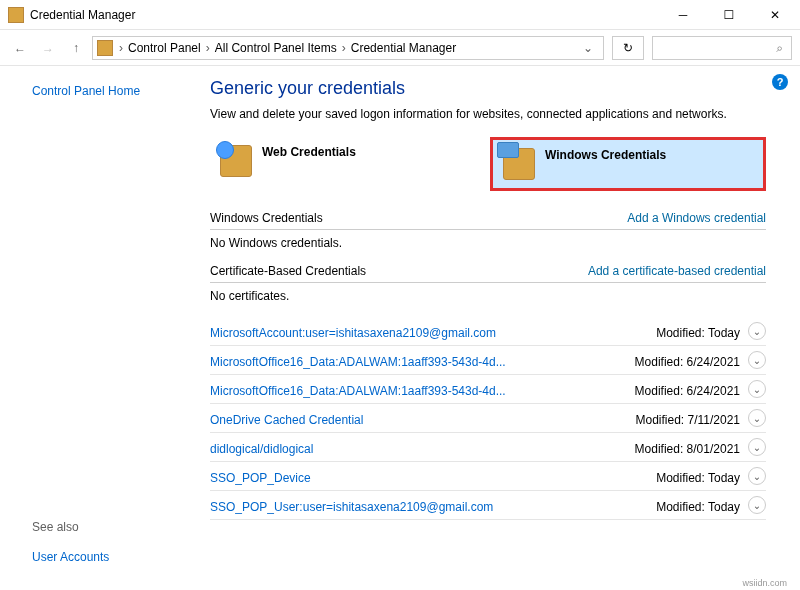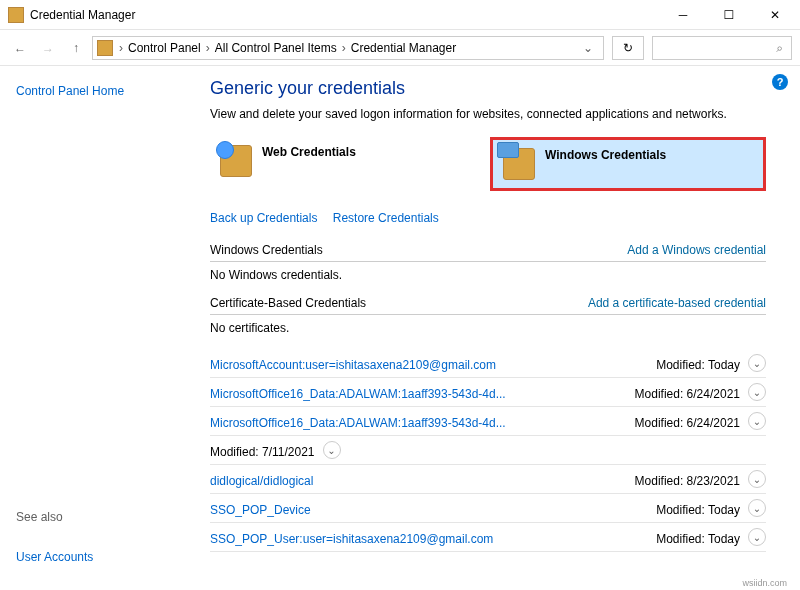--- a/index.html
+++ b/index.html
@@ -13,24 +13,24 @@
 .navbtn.disabled{color:#c0c0c0}
 .crumb-wrap{flex:1;height:24px;border:1px solid #ccc;display:flex;align-items:center;padding:0 4px;font-size:12px}
 .crumb-wrap .ticon{width:16px;height:16px;margin-right:4px;background:#d9a441;border:1px solid #b8863b}
 .crumb{padding:0 3px}
 .sep{color:#606060;padding:0 2px}
 .crumb-end{margin-left:auto;color:#606060;padding:0 6px}
 .refresh{width:32px;height:24px;border:1px solid #ccc;display:flex;align-items:center;justify-content:center;margin-left:4px}
 .search{width:140px;height:24px;border:1px solid #ccc;margin-left:4px;display:flex;align-items:center;justify-content:flex-end;padding:0 8px;color:#808080}
 .help{position:absolute;right:12px;top:74px;width:16px;height:16px;border-radius:50%;background:#0078d7;color:#fff;font-size:11px;font-weight:bold;display:flex;align-items:center;justify-content:center}
 .body{display:flex;height:524px}
-.sidebar{width:200px;padding:18px 16px;display:flex;flex-direction:column}
+.sidebar{width:200px;padding:18px 32px;display:flex;flex-direction:column}
 .sidebar a{color:#0066cc;text-decoration:none;font-size:12px;margin-bottom:8px}
 .sidebar .spacer{flex:1}
-.sidebar .sa{color:#606060;font-size:12px;margin-bottom:26px}
+.sidebar .sa{color:#606060;font-size:12px;margin-bottom:16px}
 .main{flex:1;padding:12px 34px 0 10px;overflow:hidden}
 h1{color:#003399;font-size:18px;font-weight:400;margin-bottom:8px}
 .desc{font-size:12px;margin-bottom:16px}
 .tabrow{display:flex;gap:10px;margin-bottom:20px}
 .tab{flex:1;display:flex;align-items:flex-start;gap:10px;padding:8px 10px}
 .tab .ic{width:32px;height:32px;position:relative}
 .tab .ic::before{content:"";position:absolute;inset:0;background:#d9a441;border:1px solid #b8863b;border-radius:3px}
 .tab .web .globe{position:absolute;left:-4px;top:-4px;width:18px;height:18px;border-radius:50%;background:#4a9eff;border:1px solid #2a7edf}
 .tab .win .mon{position:absolute;left:-6px;top:-6px;width:22px;height:16px;background:#5aa0e0;border:1px solid #3a80c0;border-radius:2px}
 .tab.sel{background:#cce8ff;border:3px solid #e03030}
@@ -100,24 +100,20 @@
         <b>Web Credentials</b>
       </div>
       <div class="tab sel">
         <div class="ic win">
             <div class="mon"></div>
           </div>
         <b>Windows Credentials</b>
       </div>
     </div>
 
-    <div class="links">
-      <a href="#">Back up Credentials</a>
-      <a href="#">Restore Credentials</a>
-    </div>
 
     <div class="section">
       <div class="sechead">
         <span>Windows Credentials</span>
         <a href="#">Add a Windows credential</a>
       </div>
       <div class="empty">No Windows credentials.</div>
     </div>
 
     <div class="section">
@@ -139,26 +135,27 @@
             <a href="#">MicrosoftOffice16_Data:ADALWAM:1aaff393-543d-4d...</a>
             <span class="mod">Modified: 6/24/2021</span>
             <span class="chev">⌄</span>
           </div>
           <div class="row">
             <a href="#">MicrosoftOffice16_Data:ADALWAM:1aaff393-543d-4d...</a>
             <span class="mod">Modified: 6/24/2021</span>
             <span class="chev">⌄</span>
           </div>
           <div class="row">
+            <a href="#">OneDrive Cached Credential</a>
             <span class="mod">Modified: 7/11/2021</span>
             <span class="chev">⌄</span>
           </div>
           <div class="row">
             <a href="#">didlogical/didlogical</a>
-            <span class="mod">Modified: 8/23/2021</span>
+            <span class="mod">Modified: 8/01/2021</span>
             <span class="chev">⌄</span>
           </div>
           <div class="row">
             <a href="#">SSO_POP_Device</a>
             <span class="mod">Modified: Today</span>
             <span class="chev">⌄</span>
           </div>
           <div class="row">
             <a href="#">SSO_POP_User:user=ishitasaxena2109@gmail.com</a>
             <span class="mod">Modified: Today</span>

